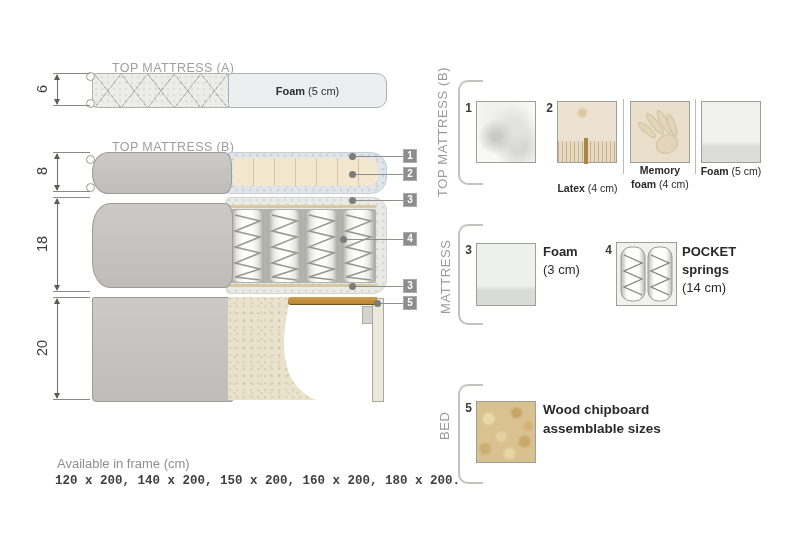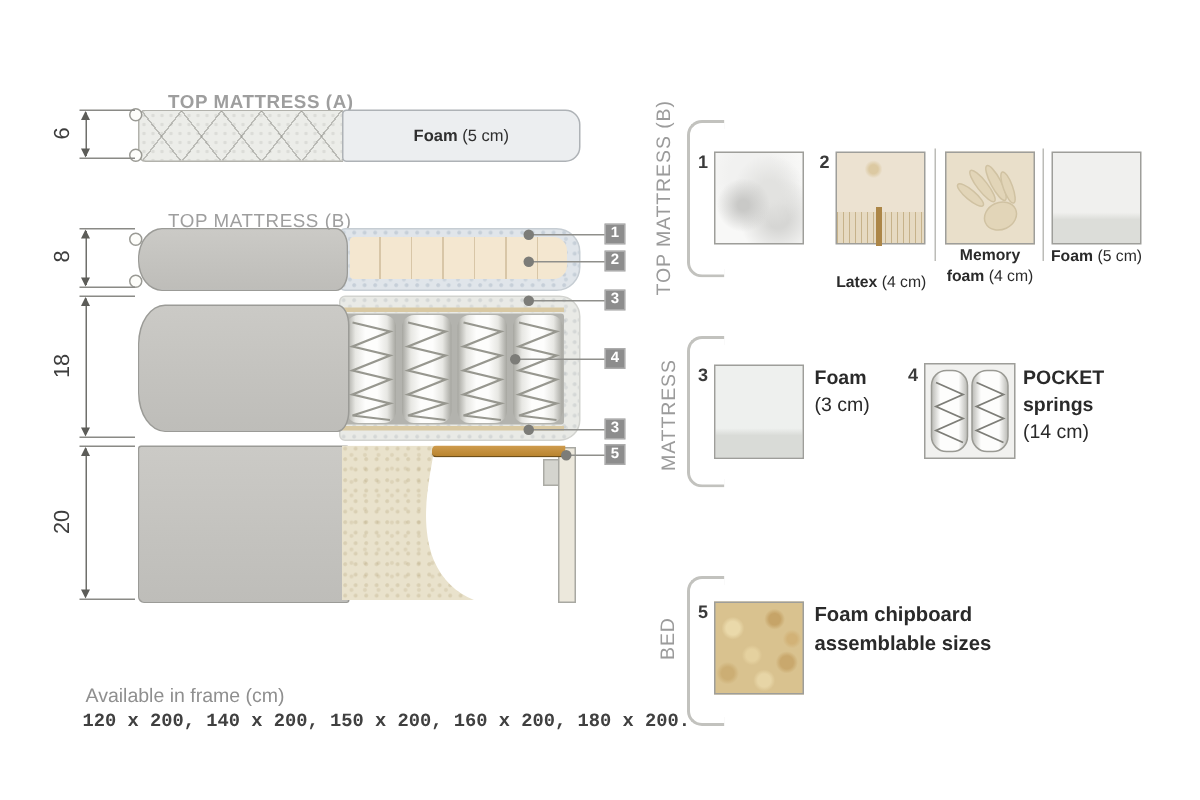--- a/index.html
+++ b/index.html
@@ -77,21 +77,21 @@
       radial-gradient(circle at 14% 78%,#ccae74 0 6%,transparent 11%),
       radial-gradient(circle at 88% 40%,#d2b277 0 5%,transparent 10%),#d9c28f;}
   .footer-title{font-size:13px;color:#8f8f8f;}
   .footer-sizes{font-size:12.5px;font-weight:bold;color:#404040;font-family:Liberation Mono, monospace;}
 </style>
 </head>
 <body>
 
 <div class="stage">
 
-  <div class="abs sec-title" style="left:112px;top:61px;font-weight:bold;">TOP MATTRESS (A)</div>
+  <div class="abs sec-title" style="left:112px;top:61px;">TOP MATTRESS (A)</div>
   <div class="abs quilt" style="left:92px;top:73px;width:136px;height:33px;"></div>
   <div class="abs foam-a" style="left:228px;top:73px;width:157px;height:33px;">
     <span><b>Foam</b><span> (5 cm)</span></span>
   </div>
   <div class="abs corner-dot" style="left:86px;top:72px;"></div>
   <div class="abs corner-dot" style="left:86px;top:99px;"></div>
 
   <div class="abs tick" style="left:53px;top:73px;width:37px;"></div>
   <div class="abs tick" style="left:53px;top:105px;width:37px;"></div>
   <div class="abs vline" style="left:57px;top:75px;height:29px;"></div>
@@ -243,19 +243,19 @@
   <div class="abs side-cap" style="left:682px;top:243px;width:80px;">
     <b>POCKET</b><br><b>springs</b><br><span>(14 cm)</span>
   </div>
 
   <div class="abs vlabel" style="left:435px;top:404px;width:19px;height:44px;">BED</div>
   <div class="abs bracket" style="left:458px;top:384px;width:23px;height:96px;"></div>
 
   <div class="abs lg-num" style="left:458px;top:401px;">5</div>
   <div class="abs lg-sq chip-fill" style="left:476px;top:401px;width:60px;height:62px;"></div>
   <div class="abs side-cap" style="left:543px;top:401px;width:180px;font-size:13.5px;">
-    <b>Foam chipboard</b><br><b>assemblable sizes</b>
+    <b>Wood chipboard</b><br><b>assemblable sizes</b>
   </div>
 
   <div class="abs footer-title" style="left:57px;top:456px;">Available in frame (cm)</div>
   <div class="abs footer-sizes" style="left:55px;top:474px;">120 x 200, 140 x 200, 150 x 200, 160 x 200, 180 x 200.</div>
 
 </div>
 
 </body></html>

